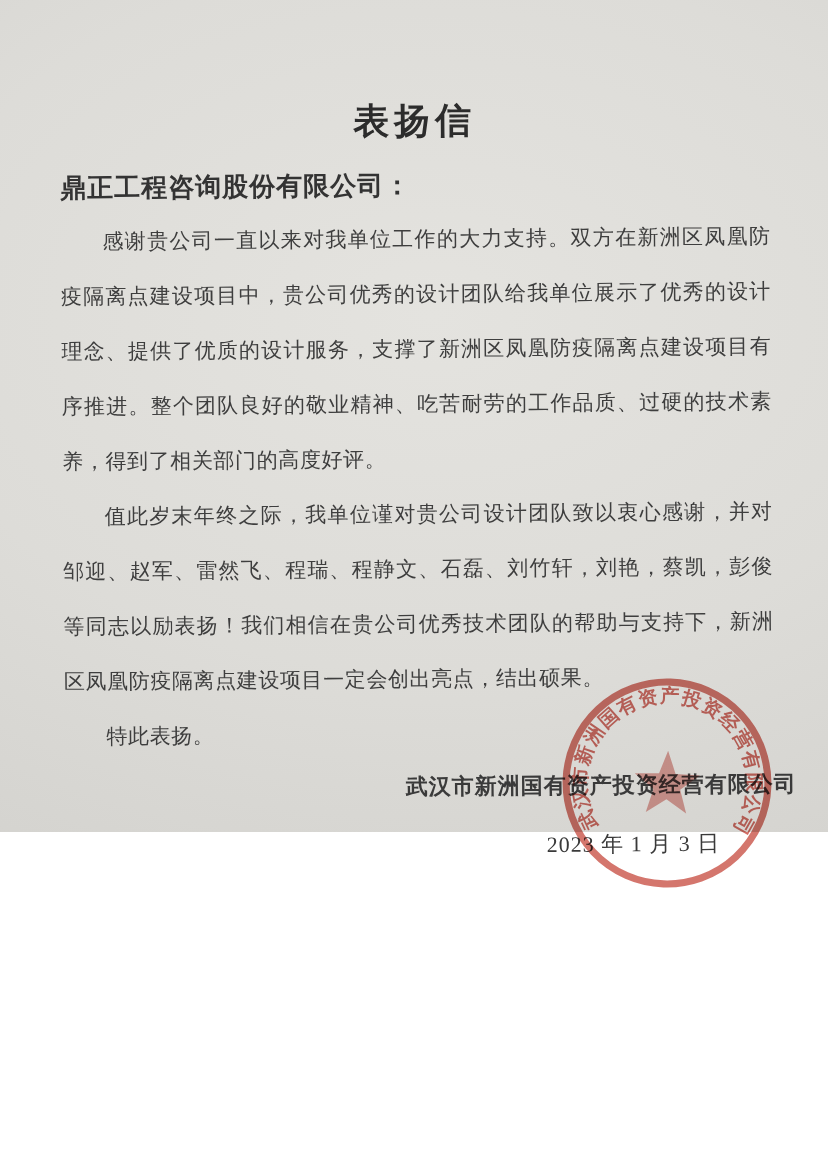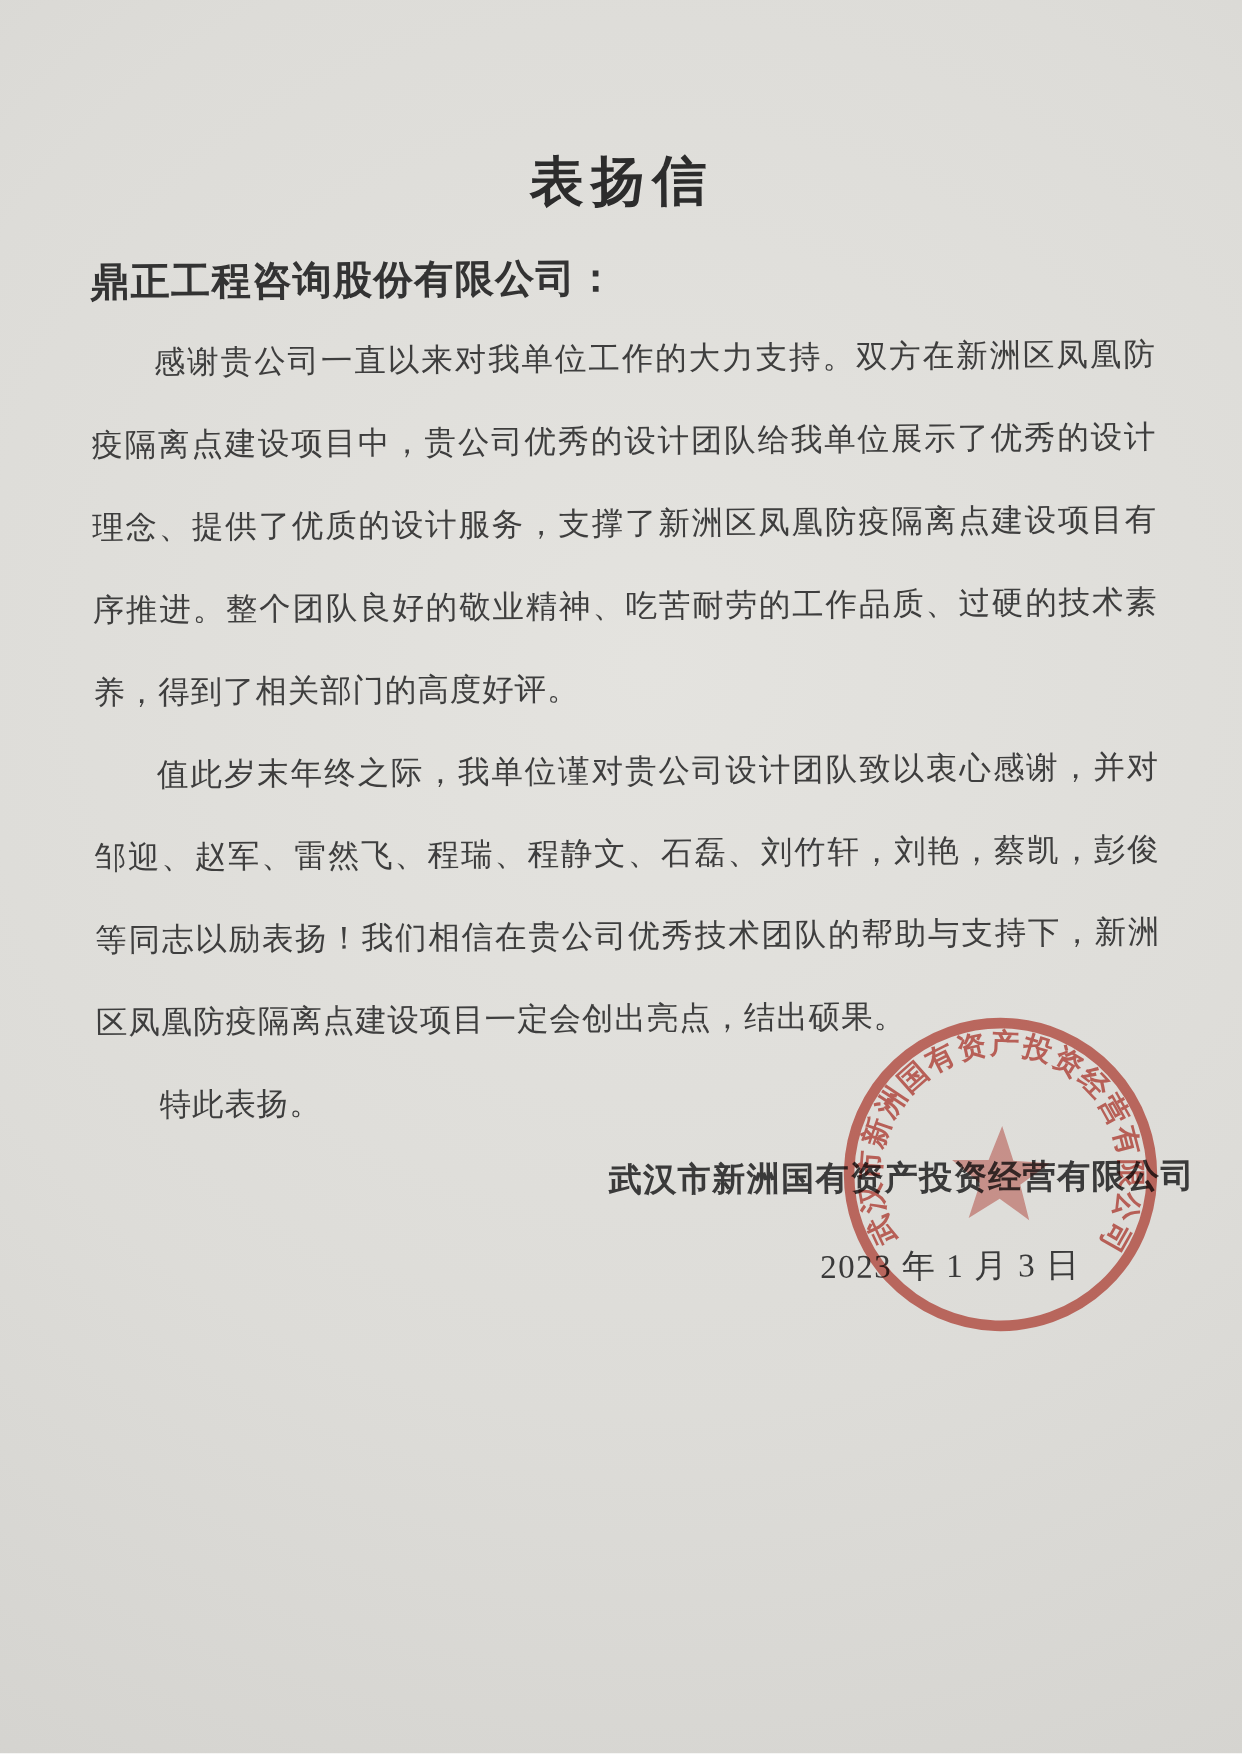--- a/index.html
+++ b/index.html
@@ -1,21 +1,21 @@
 <!DOCTYPE html>
 <html><head>
 <meta charset="utf-8">
 <style>
   html,body{margin:0;padding:0;}
   body{
     width:828px;height:1169px;overflow:hidden;
     font-family:"Liberation Serif","DejaVu Serif",serif;
   }
   .photo{
-    position:relative;width:828px;height:1169px;
+    position:relative;width:828px;height:832px;
     background:
       radial-gradient(140% 95% at 52% 38%, #e4e3df 0%, #dddcd8 45%, #d4d3cf 78%, #cbcbc6 100%);
   }
   .letter{
     position:absolute;left:0;top:0;width:828px;
     padding:96px 56px 0 62px;box-sizing:border-box;
     transform:rotate(-0.45deg);
     color:#3d3d3d;
   }
   .title{

